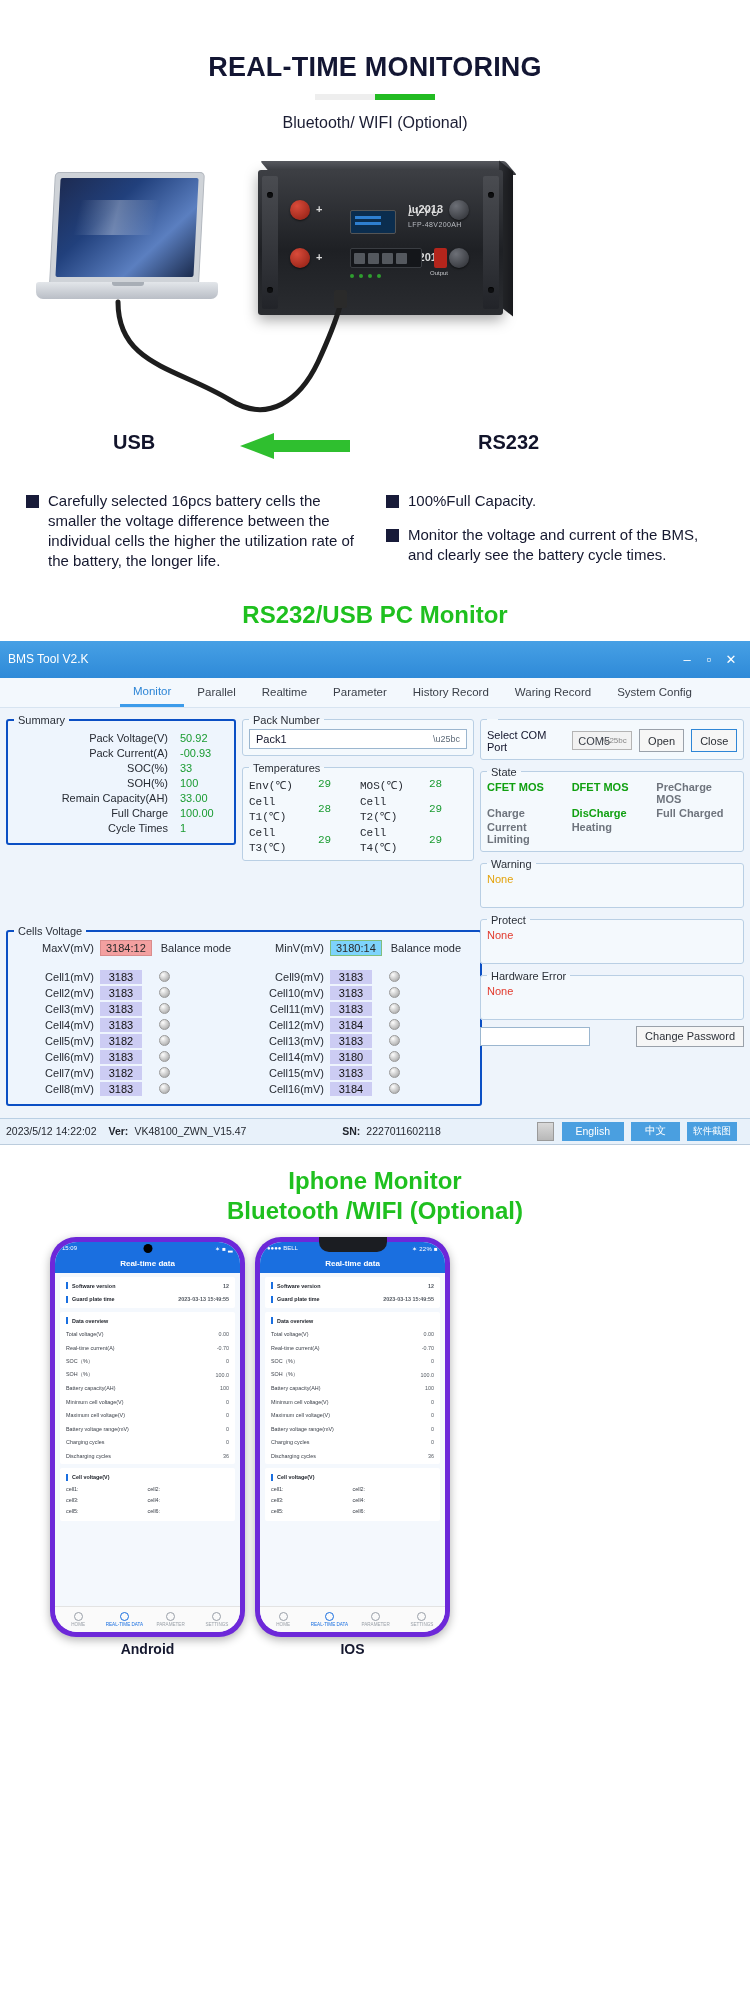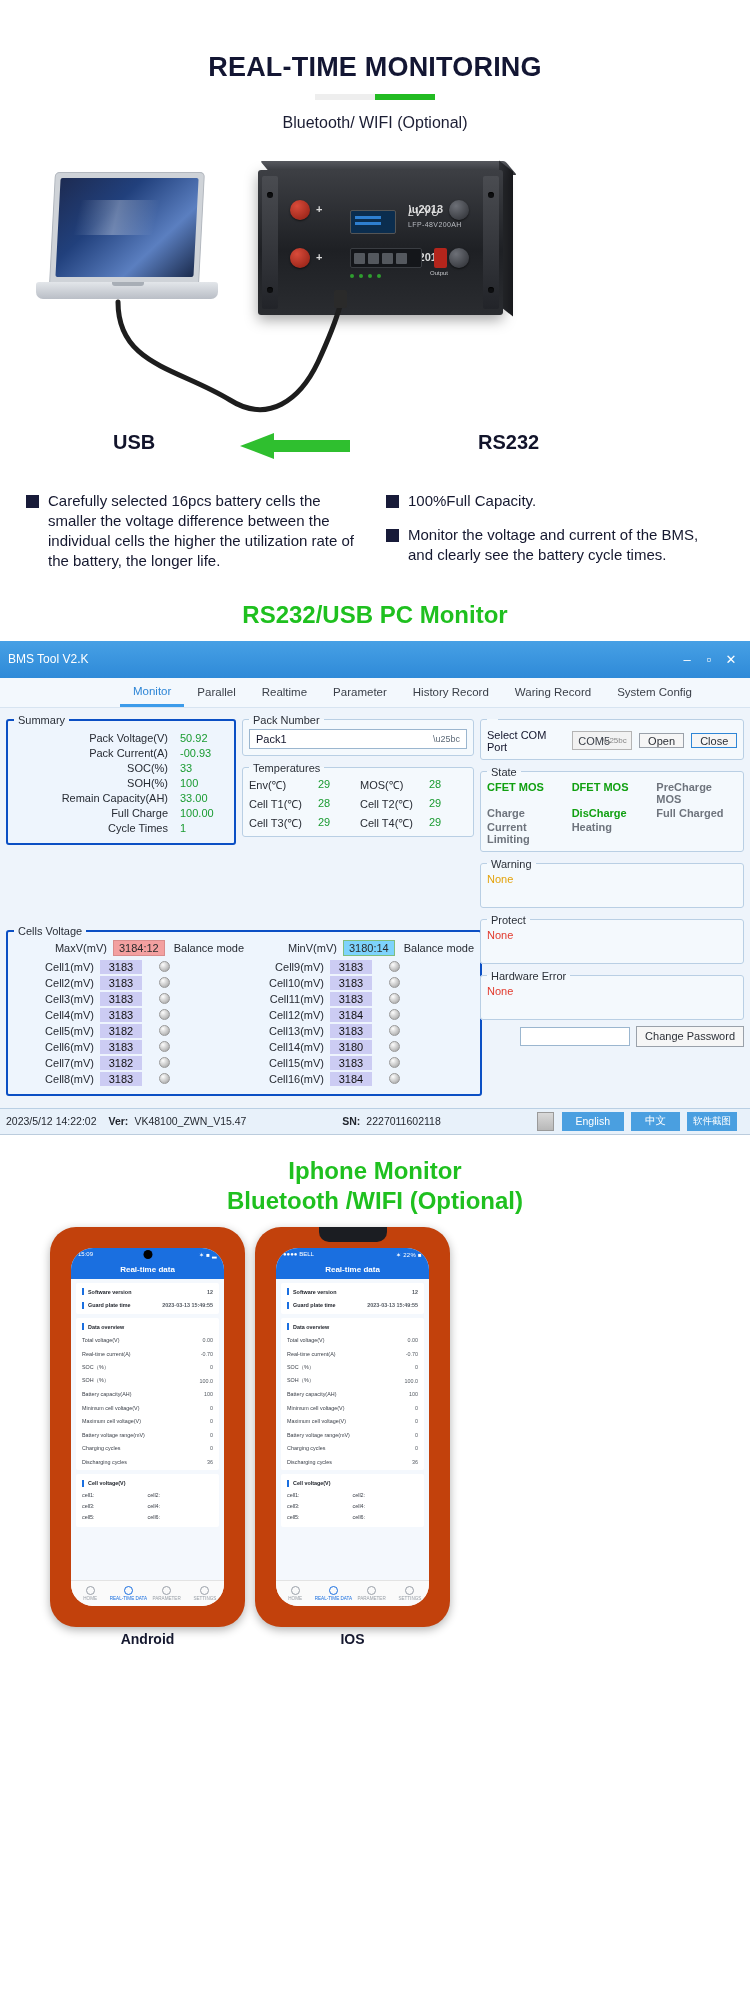--- a/index.html
+++ b/index.html
@@ -185,67 +185,67 @@
   .kv { display:flex; justify-content:flex-end; align-items:center; font-size:11px; margin:3px 0; }
   .kv .k { color:#272b33; text-align:right; }
   .kv .v { color:#1a9b31; width:60px; text-align:left; padding-left:12px; }
 
   .packsel {
     width:100%; height:20px; background:#fff; border:1px solid #9bb6cf;
     display:flex; align-items:center; padding:0 6px; font-size:11px; position:relative;
   }
   .packsel .chev { position:absolute; right:6px; color:#5d6a78; font-size:9px; }
 
-  .temps { display:grid; grid-template-columns:auto 38px auto 38px; gap:4px 4px; font-size:11px; align-items:center; }
+  .temps { display:grid; grid-template-columns:auto 38px auto 38px; gap:4px 4px; font-size:11px; align-items:center;font-family:Liberation Mono, monospace; }
   .temps .lab { color:#272b33; }
   .temps .val { color:#1a9b31; }
 
   .comrow { display:flex; align-items:center; gap:7px; font-size:11px; }
   .comrow .csel {
     width:62px; height:19px; background:#f2f2f2; border:1px solid #b4b4b4;
     display:flex; align-items:center; padding:0 5px; color:#3b4049; position:relative;
   }
   .comrow .csel .chev { position:absolute; right:4px; color:#888; font-size:8px; }
   .comrow .cbtn {
-    width:48px; height:15px; border:1px solid #9aa1aa; background:#f6f6f6;
+    width:48px; height:23px; border:1px solid #9aa1aa; background:#f6f6f6;
     display:flex; align-items:center; justify-content:center; font-size:11px; color:#2c3037;
   }
   .comrow .cbtn.primary { border:1px solid #2f86d6; }
 
   .states { display:grid; grid-template-columns:1fr 1fr 1fr; gap:2px 4px; font-size:11px; font-weight:bold; }
   .states .on { color:#11a011; }
   .states .off { color:#6e747d; }
 
   .msgbox { min-height:28px; font-size:11px; }
   .msg-warn { color:#e3a30c; }
   .msg-prot { color:#e23b2e; }
   .msg-hw { color:#e23b2e; }
 
   .cells-wrap { display:flex; }
   .cells-col { flex:1; }
-  .cells-head { display:flex; align-items:center; font-size:11px; margin-bottom:4px;justify-content:flex-end; }
+  .cells-head { display:flex; align-items:center; font-size:11px; margin-bottom:14px; }
   .cells-head .lbl { width:86px; text-align:right; padding-right:6px; color:#272b33; }
   .chip {
     display:inline-block; font-size:11px; padding:1px 5px; border:1px solid #c9a3a3;
   }
   .chip.max { background:#f3a0a0; border-color:#d98c8c; color:#2a2a2a; }
   .chip.min { background:#7dd3fc; border-color:#7fbe7f; color:#2a2a2a; }
   .cells-head .bm { padding-left:9px; color:#272b33; }
   .cellrow { display:flex; align-items:center; font-size:11px; margin:2px 0; }
   .cellrow .cl { width:86px; text-align:right; padding-right:6px; color:#272b33; }
   .cellrow .cv {
     width:42px; text-align:center; background:#ccccf3; color:#111; padding:1px 0;
   }
   .cellrow .dot {
     width:11px; height:11px; border-radius:50%; margin-left:17px;
     background:radial-gradient(circle at 34% 30%,#fdfdfd,#b9b9b9 70%,#8f8f8f);
     border:1px solid #9a9a9a;
   }
 
-  .pwdrow { display:flex; justify-content:flex-end; align-items:center; gap:6px; margin-top:6px; }
+  .pwdrow { display:flex; justify-content:space-between; align-items:center; gap:6px; margin-top:6px; }
   .pwdrow .pin { width:110px; height:19px; background:#fff; border:1px solid #9bb6cf; }
   .pwdrow .pbtn {
     height:21px; padding:0 8px; border:1px solid #9aa1aa; background:#f6f6f6;
     display:flex; align-items:center; font-size:11px; color:#2c3037;
   }
 
   .bms-status {
     height:26px; display:flex; align-items:center; gap:0;
     background:#e8f1fa; border-top:1px solid #b9cfe4; padding:0 6px; font-size:10.5px; color:#1f232b;
   }
@@ -262,21 +262,21 @@
   .bms-status .lbtn.sm { padding:0 6px; font-size:9.5px; }
 
   
   .phone-title { text-align:center; margin-top:22px; }
   .phone-title .l1 { font-size:24px; font-weight:bold; color:#1fc01f; }
   .phone-title .l2 { font-size:24px; font-weight:bold; color:#1fc01f; margin-top:2px; }
 
   .phones { position:relative; width:750px; height:420px; margin-top:12px; }
   .phone {
     position:absolute; width:195px; height:400px;
-    background:#c2410c; border-radius:26px; padding:21px;
+    background:#6d28d9; border-radius:26px; padding:5px;
     box-shadow:0 3px 10px rgba(0,0,0,.3);
   }
   .phone.android { left:50px; top:0; }
   .phone.ios { left:255px; top:0; }
   .phone .scr {
     width:100%; height:100%; background:#f4f8fd; border-radius:22px; overflow:hidden;
     position:relative;
   }
   .phone .statusbar {
     height:13px; background:#1a6fe0; color:#fff; font-size:6px;

